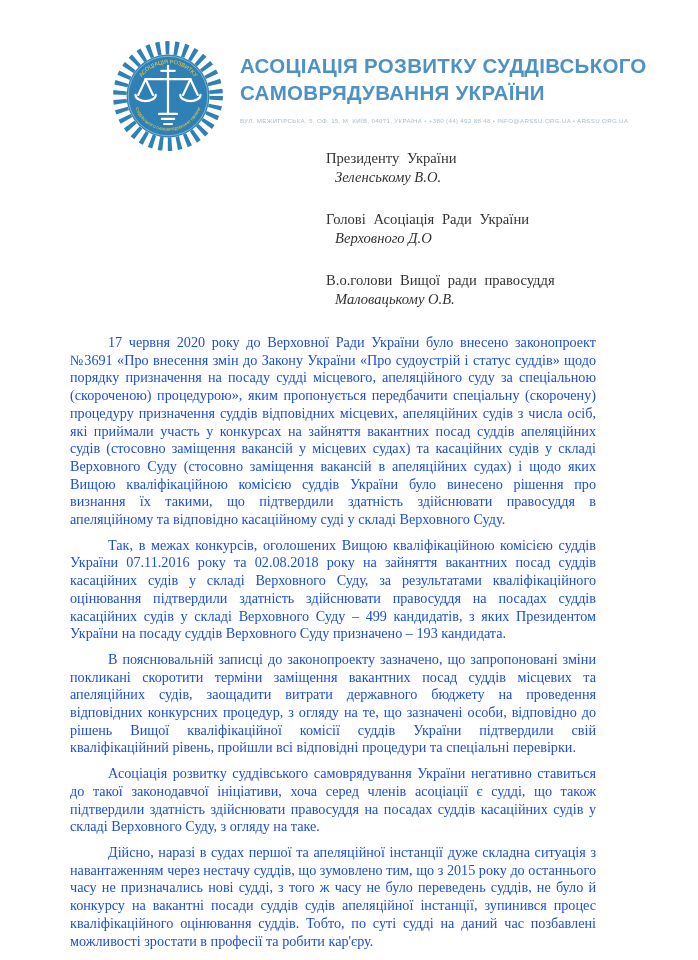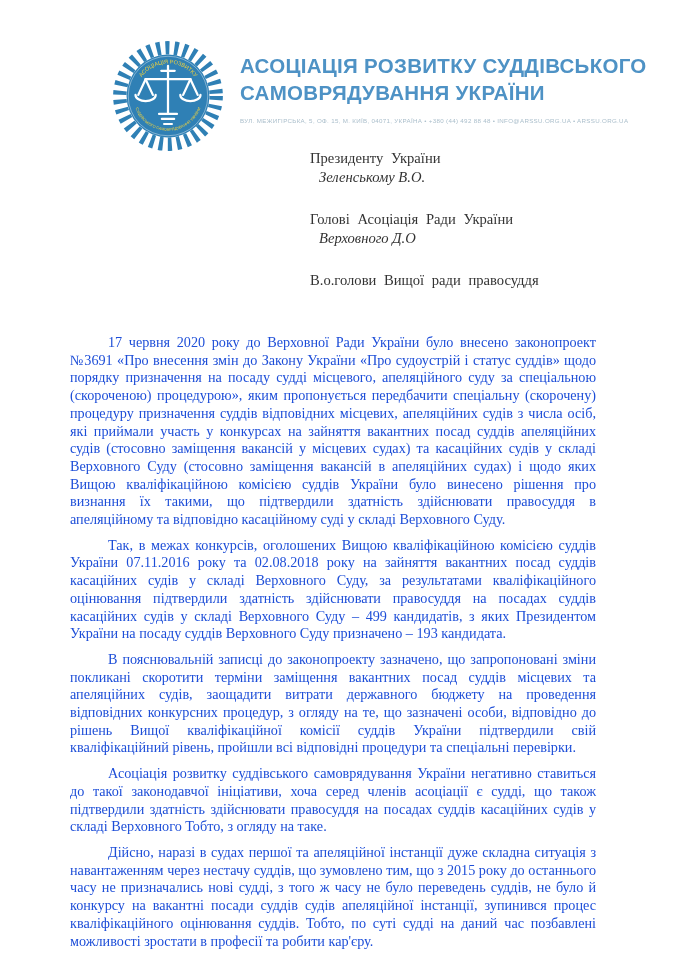--- a/index.html
+++ b/index.html
@@ -27,21 +27,21 @@
   }
   .contact-line{
     margin-top:9px;
     font-family:"Liberation Sans", sans-serif;
     color:#aabecb;
     font-size:10px;letter-spacing:.5px;white-space:nowrap;
     transform:scale(.62);transform-origin:0 50%;
   }
   
   .recipients{position:absolute;top:149px;left:310px;font-size:14.6px;line-height:18.5px;}
-  .recipient{margin-bottom:24px;}
+  .recipient{margin-bottom:24px;margin-left:16px;}
   .recipient-title{word-spacing:4px;}
   .recipient-name{font-style:italic;padding-left:9px;}
   
   .letter-body{
     position:absolute;top:334px;left:70px;width:526px;
     font-size:14.2px;line-height:17.7px;
     text-align:justify;
     color:#1d4ed8;
   }
   .letter-body p{margin:0 0 8px 0;text-indent:38px;}
@@ -101,24 +101,25 @@
     <div class="recipient">
       <div class="recipient-title">Президенту України</div>
       <div class="recipient-name">Зеленському В.О.</div>
     </div>
     <div class="recipient">
       <div class="recipient-title">Голові Асоціація Ради України</div>
       <div class="recipient-name">Верховного Д.О</div>
     </div>
     <div class="recipient">
       <div class="recipient-title">В.о.голови Вищої ради правосуддя</div>
+      <div class="recipient-name">Маловацькому О.В.</div>
     </div>
   </div>
 
   <div class="letter-body">
     <p>17 червня 2020 року до Верховної Ради України було внесено законопроект №3691 «Про внесення змін до Закону України «Про судоустрій і статус суддів» щодо порядку призначення на посаду судді місцевого, апеляційного суду за спеціальною (скороченою) процедурою», яким пропонується передбачити спеціальну (скорочену) процедуру призначення суддів відповідних місцевих, апеляційних судів з числа осіб, які приймали участь у конкурсах на зайняття вакантних посад суддів апеляційних судів (стосовно заміщення вакансій у місцевих судах) та касаційних судів у складі Верховного Суду (стосовно заміщення вакансій в апеляційних судах) і щодо яких Вищою кваліфікаційною комісією суддів України було винесено рішення про визнання їх такими, що підтвердили здатність здійснювати правосуддя в апеляційному та відповідно касаційному суді у складі Верховного Суду.</p>
     <p>Так, в межах конкурсів, оголошених Вищою кваліфікаційною комісією суддів України 07.11.2016 року та 02.08.2018 року на зайняття вакантних посад суддів касаційних судів у складі Верховного Суду, за результатами кваліфікаційного оцінювання підтвердили здатність здійснювати правосуддя на посадах суддів касаційних судів у складі Верховного Суду – 499 кандидатів, з яких Президентом України на посаду суддів Верховного Суду призначено – 193 кандидата.</p>
     <p>В пояснювальній записці до законопроекту зазначено, що запропоновані зміни покликані скоротити терміни заміщення вакантних посад суддів місцевих та апеляційних судів, заощадити витрати державного бюджету на проведення відповідних конкурсних процедур, з огляду на те, що зазначені особи, відповідно до рішень Вищої кваліфікаційної комісії суддів України підтвердили свій кваліфікаційний рівень, пройшли всі відповідні процедури та спеціальні перевірки.</p>
-    <p>Асоціація розвитку суддівського самоврядування України негативно ставиться до такої законодавчої ініціативи, хоча серед членів асоціації є судді, що також підтвердили здатність здійснювати правосуддя на посадах суддів касаційних судів у складі Верховного Тобто, з огляду на таке.</p>
+    <p>Асоціація розвитку суддівського самоврядування України негативно ставиться до такої законодавчої ініціативи, хоча серед членів асоціації є судді, що також підтвердили здатність здійснювати правосуддя на посадах суддів касаційних судів у складі Верховного Суду, з огляду на таке.</p>
     <p>Дійсно, наразі в судах першої та апеляційної інстанції дуже складна ситуація з навантаженням через нестачу суддів, що зумовлено тим, що з 2015 року до останнього часу не призначались нові судді, з того ж часу не було переведень суддів, не було й конкурсу на вакантні посади суддів судів апеляційної інстанції, зупинився процес кваліфікаційного оцінювання суддів. Тобто, по суті судді на даний час позбавлені можливості зростати в професії та робити кар'єру.</p>
   </div>
 
 </div>
 
 </body></html>

